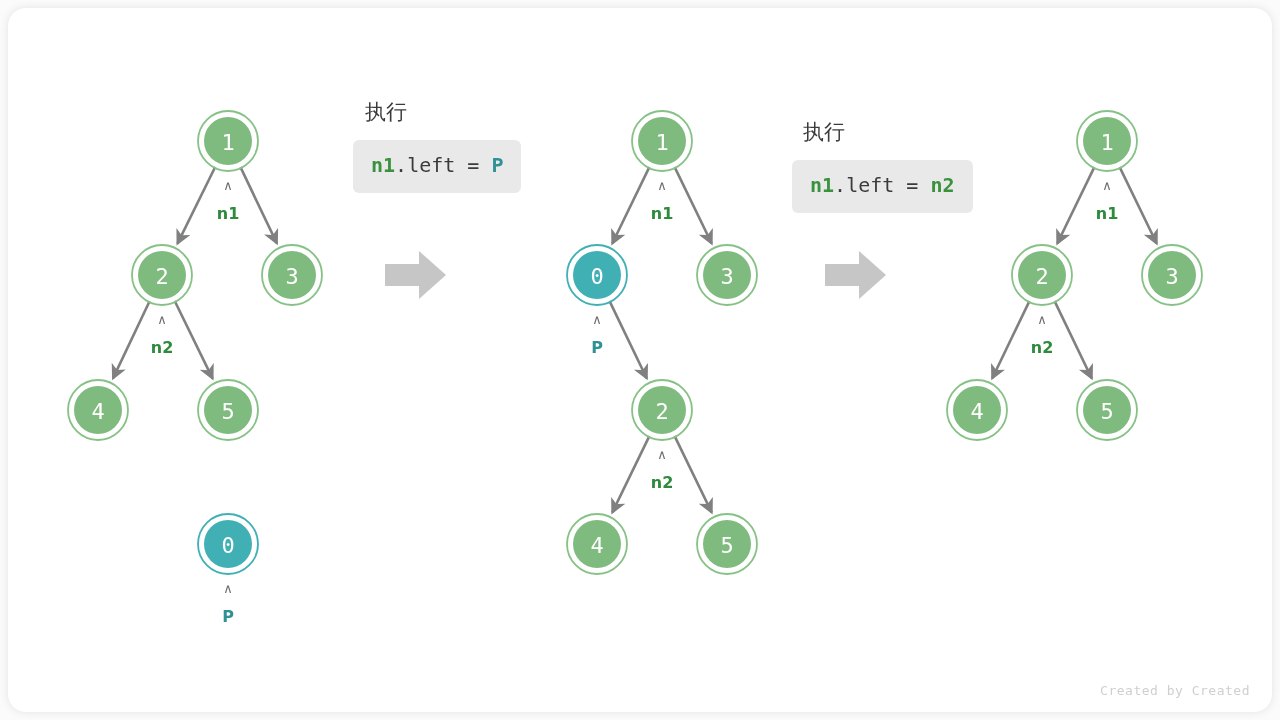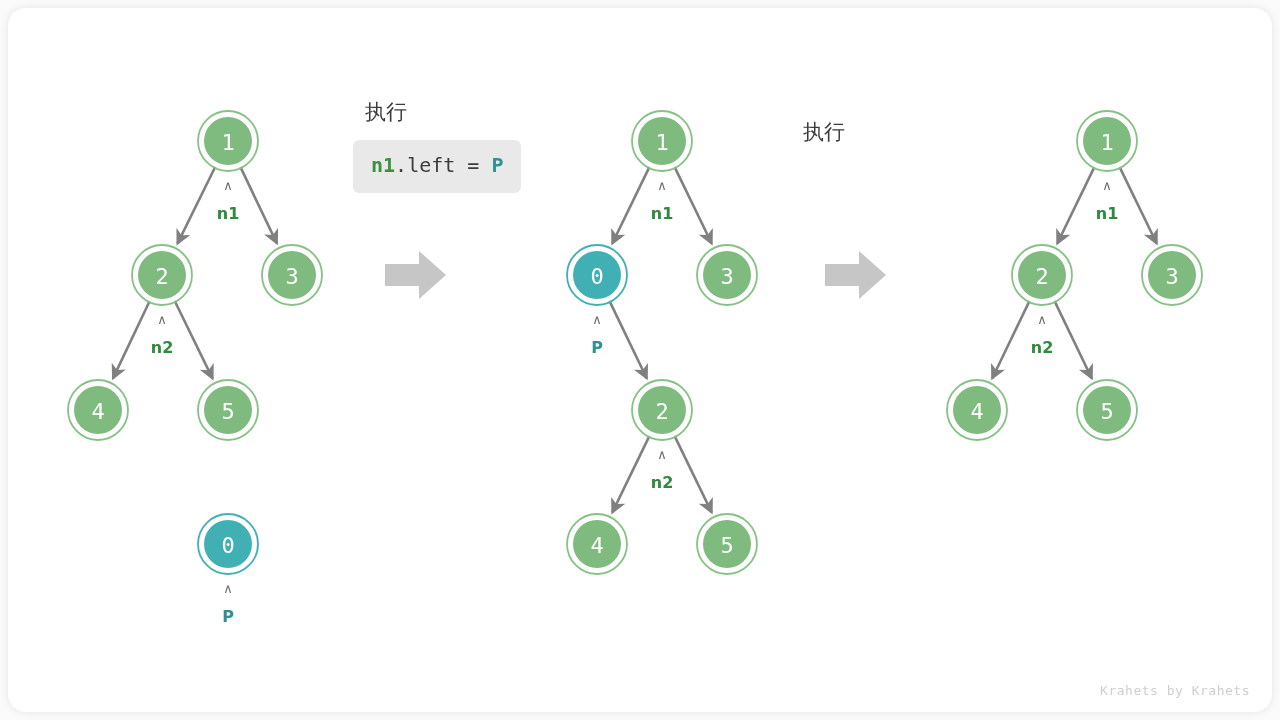--- a/index.html
+++ b/index.html
@@ -253,15 +253,16 @@
         </g>
       </g>
   </svg>
 
   <div class="exec-label" style="left:365px; top:98px;">执行</div>
 
   <div class="code-box" id="code-box-1" style="left:353px; top:140px;"><div><span class="tok-n">n1</span><span class="tok-plain">.left = </span><span class="tok-p">P</span></div></div>
 
   <div class="exec-label" style="left:803px; top:118px;">执行</div>
 
-
-  <div class="credit">Krahets by Krahets</div>
+  <div class="code-box" id="code-box-2" style="left:792px; top:160px;"><div><span class="tok-n">n1</span><span class="tok-plain">.left = </span><span class="tok-n">n2</span></div></div>
+
+  <div class="credit">Created by Created</div>
 </div>
 
 </body></html>

